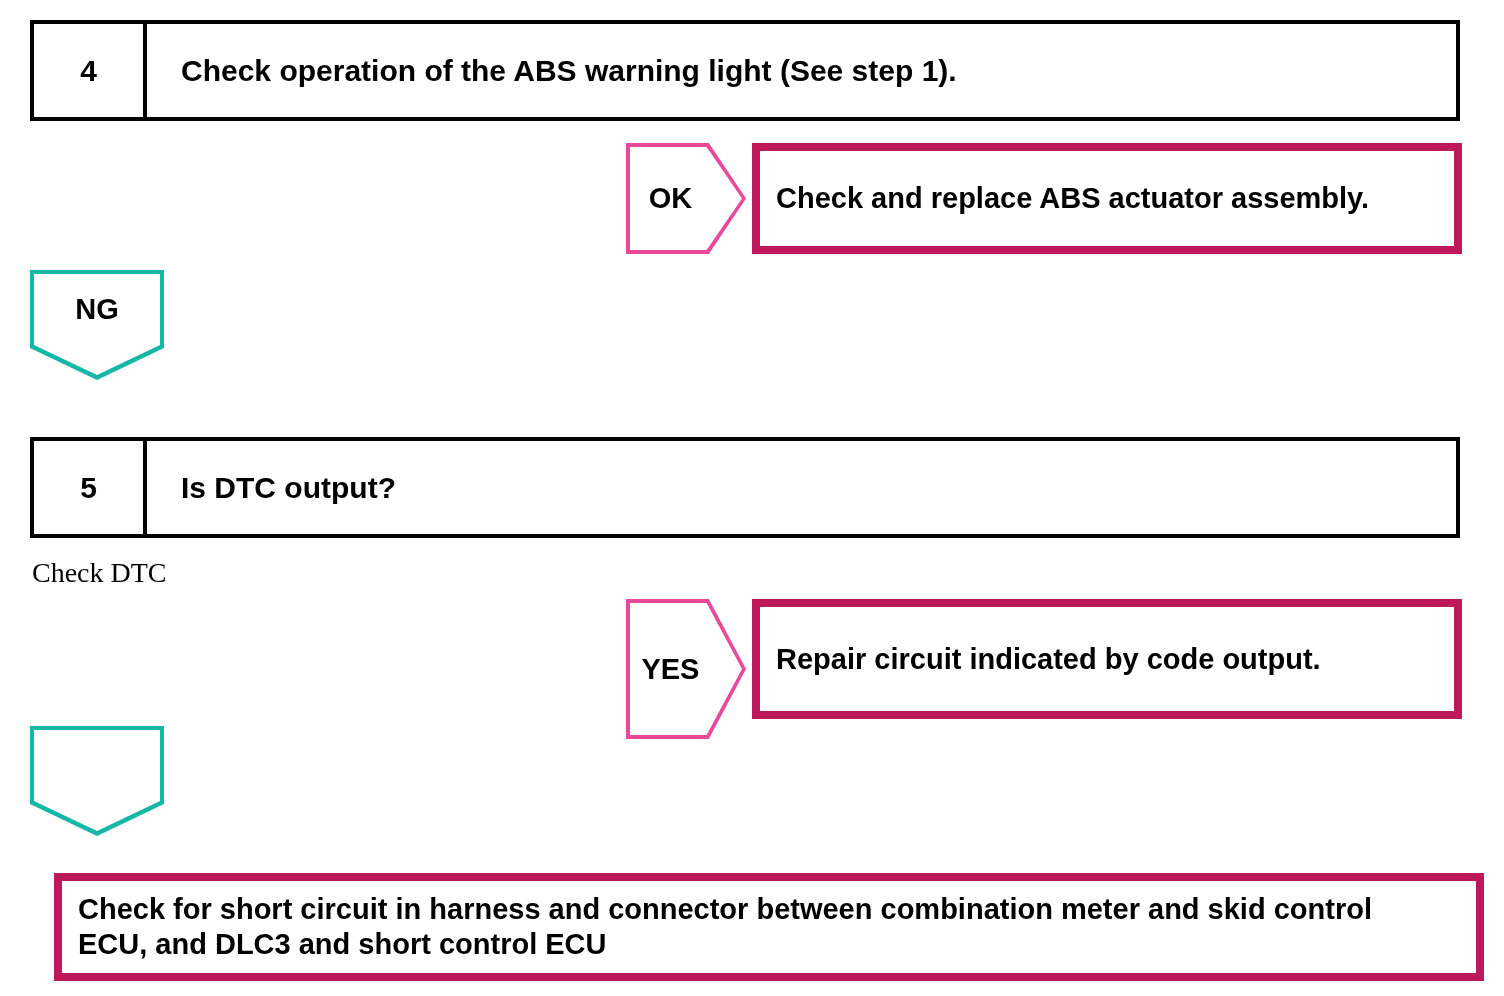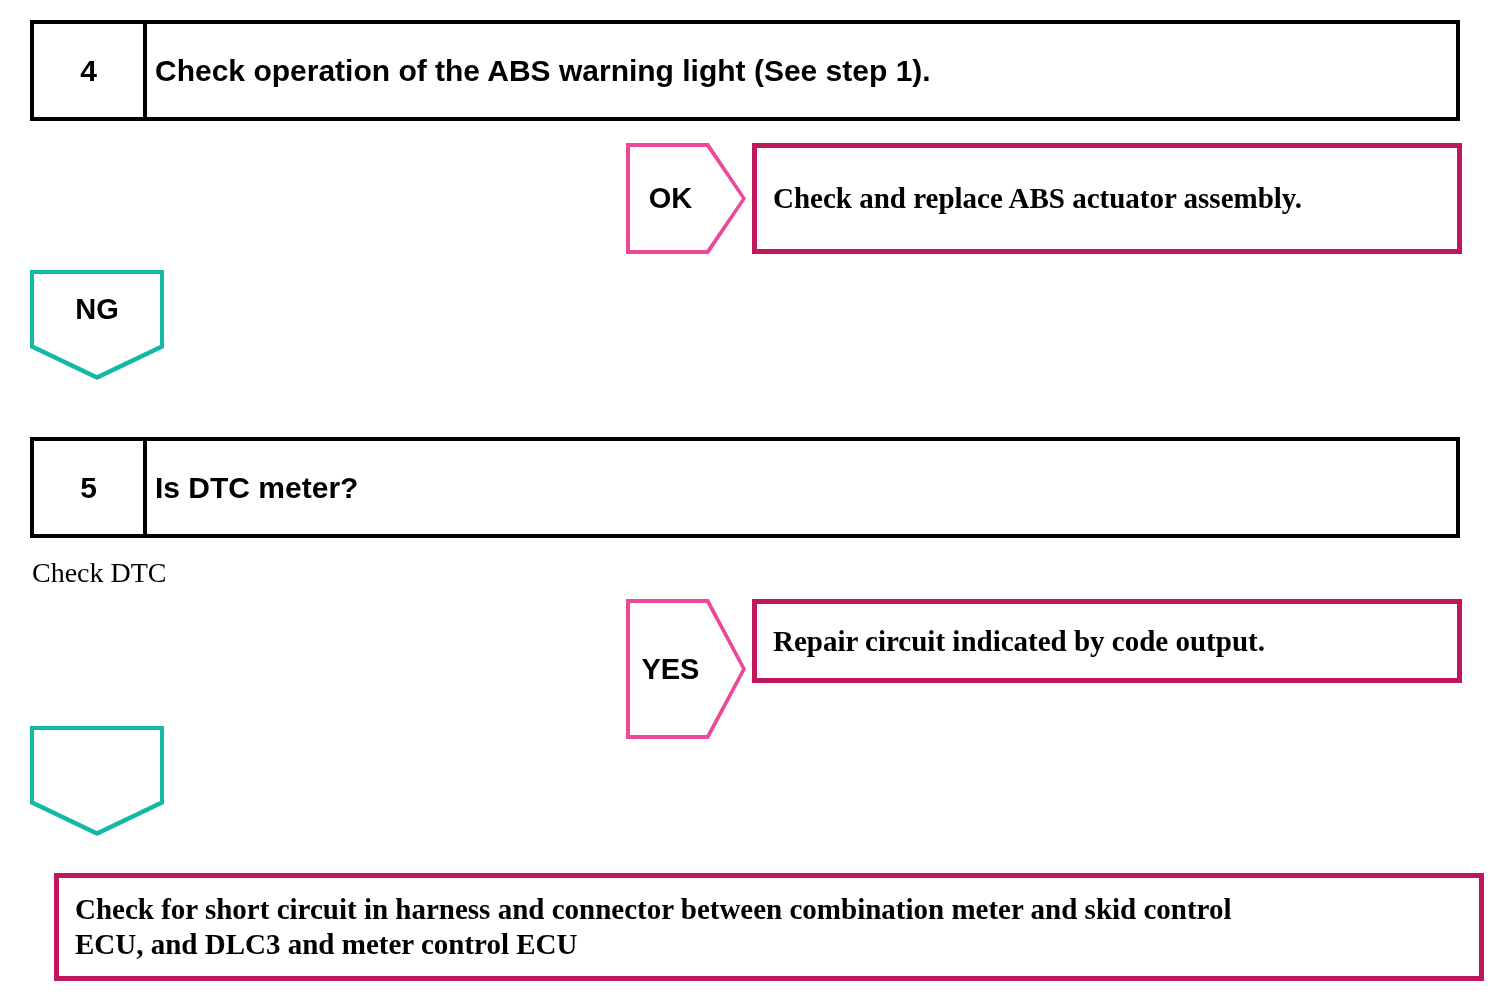--- a/index.html
+++ b/index.html
@@ -45,35 +45,35 @@
     letter-spacing: 0px;
   }
   .step-title {
     box-sizing: border-box;
     flex: 1;
     display: flex;
     align-items: center;
     padding-left: 8px;
     font-size: 30px;
     font-weight: bold;
+    margin-left: 26px;
   }
 
   
   .result-box {
     position: absolute;
     box-sizing: border-box;
-    border: 5px solid #be185d;
+    border: 8px solid #be185d;
     background: #fff;
     display: flex;
     align-items: center;
     padding-left: 16px;
     padding-right: 12px;
     font-size: 29px;
     font-weight: bold;
-    font-family: Liberation Serif, serif;
   }
   .result-box.multiline {
     align-items: center;
     line-height: 1.22;
     margin-left: 24px;
   }
   .result-box.multiline .txt {
     display: block;
   }
 
@@ -147,21 +147,21 @@
   }
 
   
   #step4-row   { left: 30px;  top: 20px;   width: 1430px; height: 101px; }
   #ok-tag      { left: 626px; top: 143px;  width: 120px;  height: 111px; }
   #ok-box      { left: 752px; top: 143px;  width: 710px;  height: 111px; }
   #ng-tag      { left: 30px;  top: 270px;  width: 134px;  height: 110px; }
   #step5-row   { left: 30px;  top: 437px;  width: 1430px; height: 101px; }
   #check-dtc   { left: 32px;  top: 557px; }
   #yes-tag     { left: 626px; top: 599px;  width: 120px;  height: 140px; }
-  #yes-box     { left: 752px; top: 599px;  width: 710px;  height: 84px; }
+  #yes-box     { left: 752px; top: 599px;  width: 710px;  height: 120px; }
   #no-tag      { left: 30px;  top: 726px;  width: 134px;  height: 110px; }
   #final-box   { left: 30px;  top: 873px;  width: 1430px; height: 108px; }
 </style>
 </head>
 <body>
 
 <div class="canvas">
 
   <div class="step-row" id="step4-row">
     <div class="step-num">4</div>
@@ -177,38 +177,38 @@
     <span class="txt">Check and replace ABS actuator assembly.</span>
   </div>
 
   <div class="tag-down" id="ng-tag">
     <div class="inner"></div>
     <div class="label">NG</div>
   </div>
 
   <div class="step-row" id="step5-row">
     <div class="step-num">5</div>
-    <div class="step-title">Is DTC meter?</div>
+    <div class="step-title">Is DTC output?</div>
   </div>
 
   <div class="caption" id="check-dtc">Check DTC</div>
 
   <div class="tag-right" id="yes-tag">
     <div class="inner"></div>
     <div class="label">YES</div>
   </div>
 
   <div class="result-box" id="yes-box">
     <span class="txt">Repair circuit indicated by code output.</span>
   </div>
 
   <div class="tag-down" id="no-tag">
     <div class="inner"></div>
   </div>
 
   <div class="result-box multiline" id="final-box">
     <span>
       <span class="txt">Check for short circuit in harness and connector between combination meter and skid control</span>
-      <span class="txt">ECU, and DLC3 and meter control ECU</span>
+      <span class="txt">ECU, and DLC3 and short control ECU</span>
     </span>
   </div>
 
 </div>
 
 </body></html>

